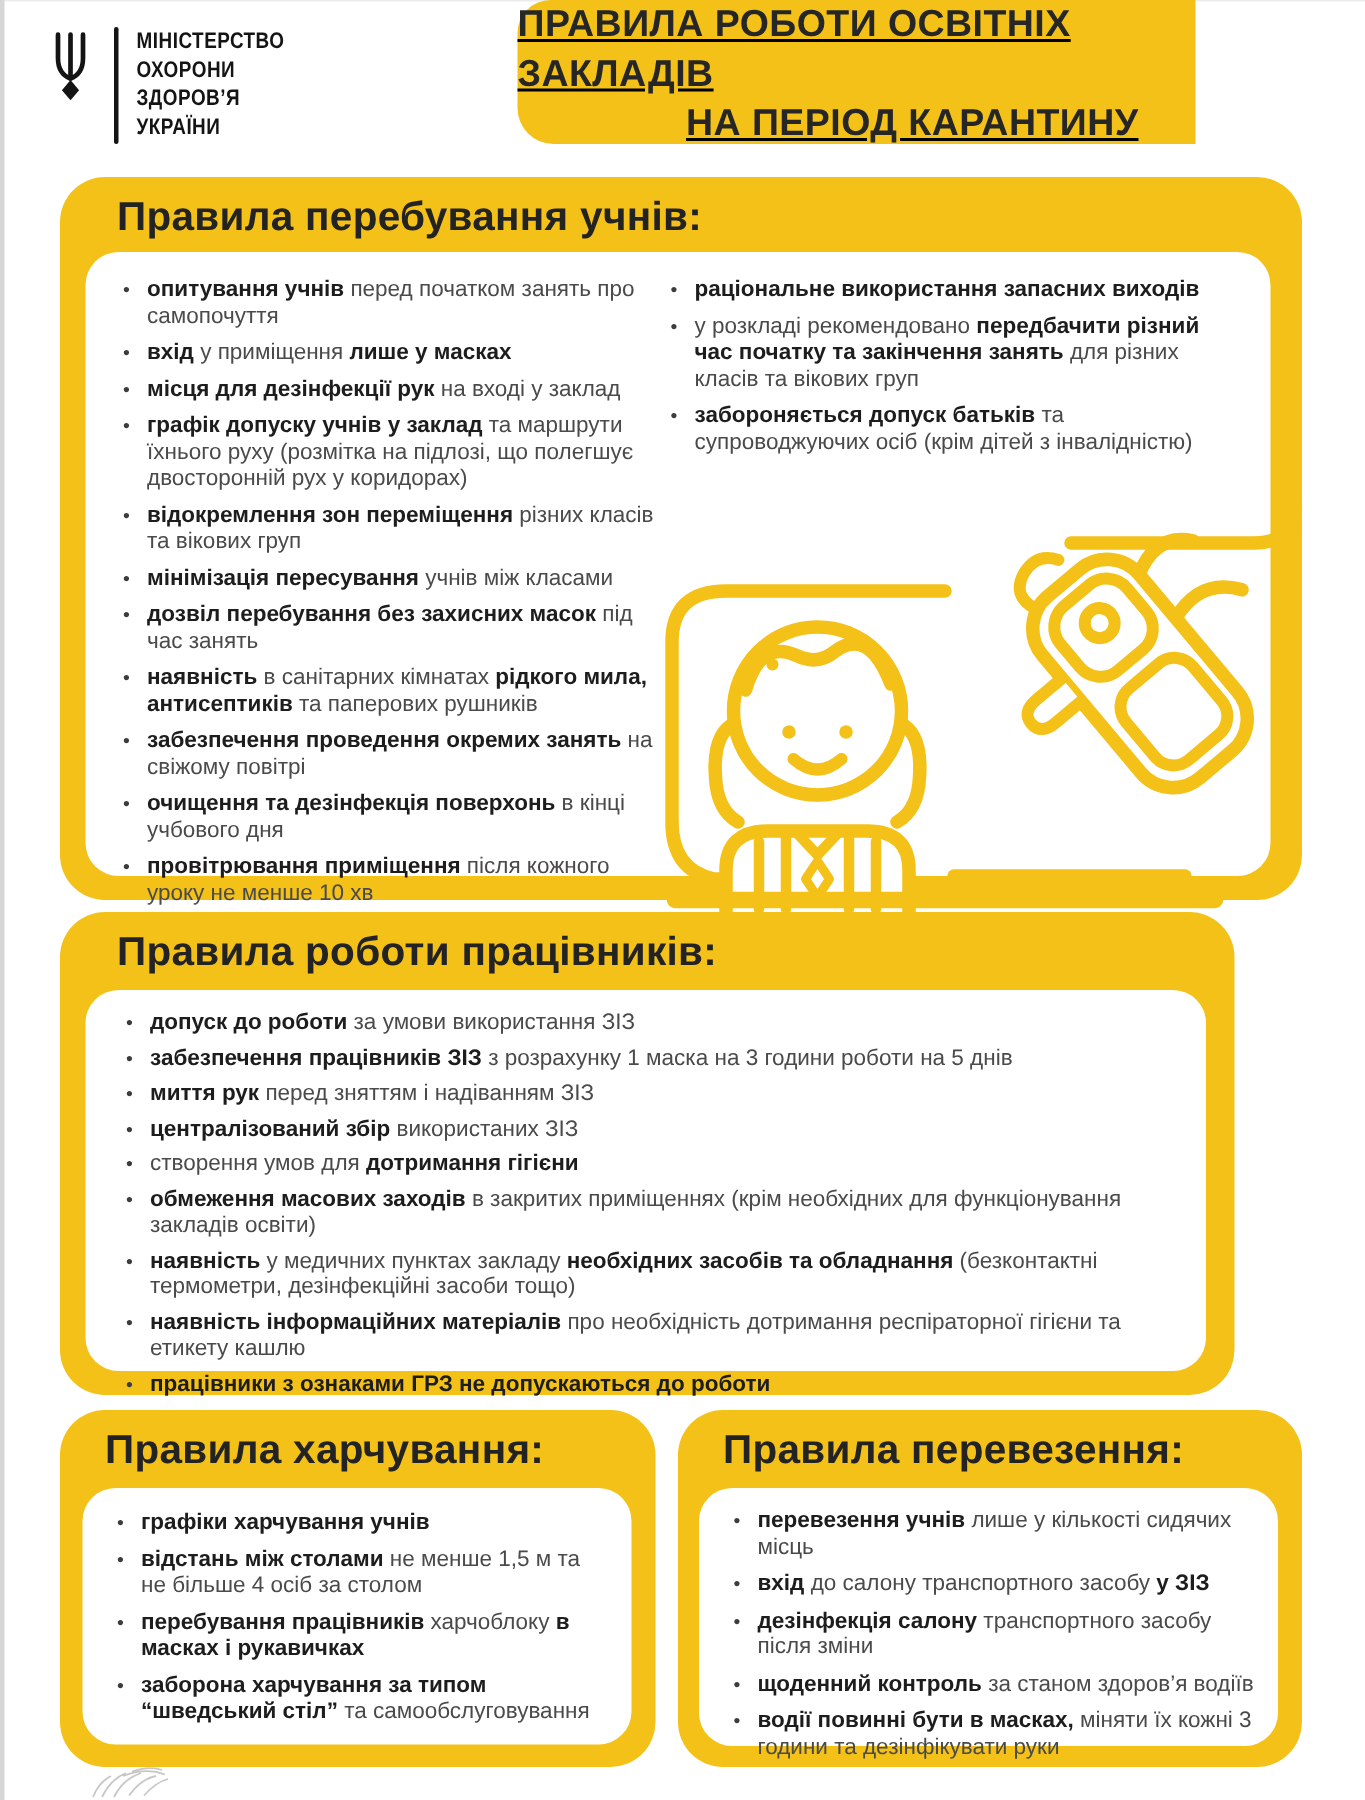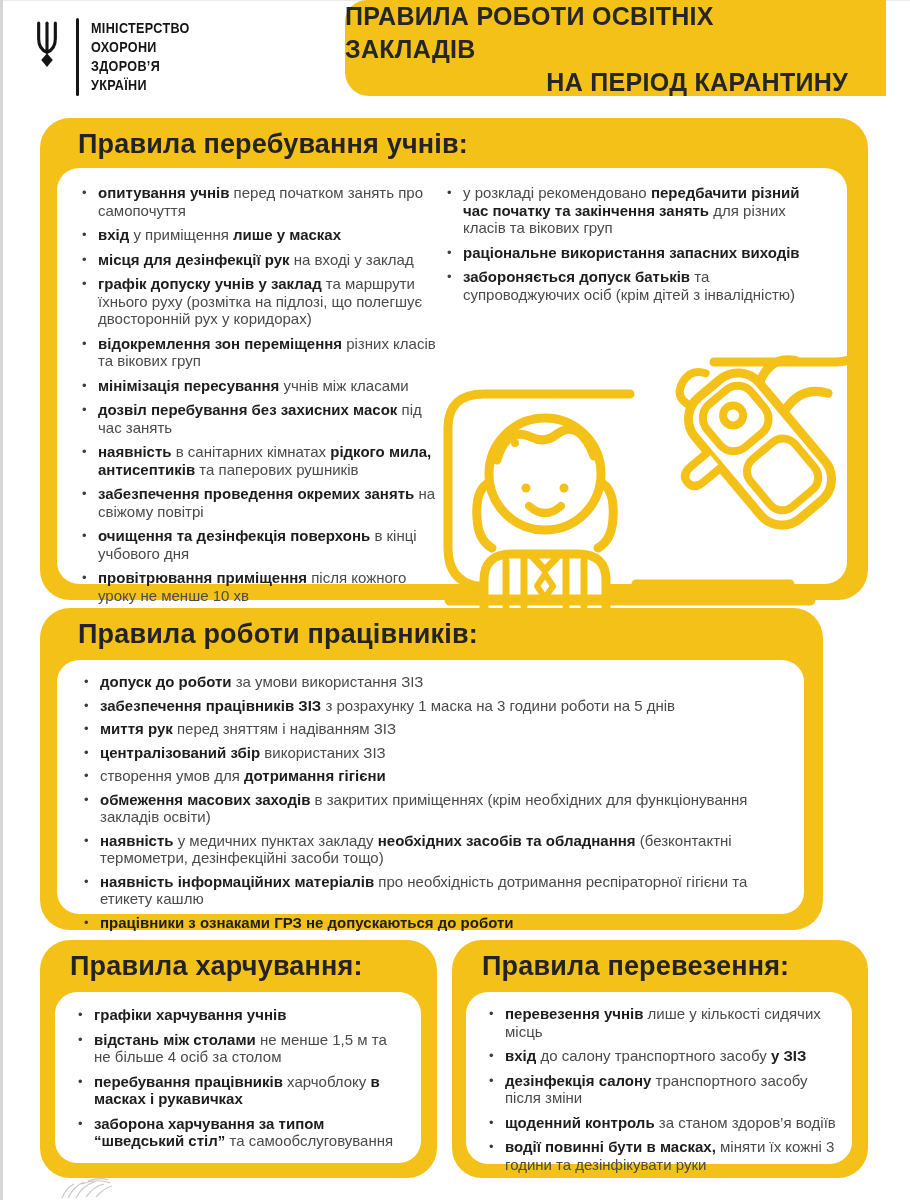--- a/index.html
+++ b/index.html
@@ -13,23 +13,23 @@
     position:relative;width:910px;height:1200px;background:#fff;overflow:hidden;
     font-family:"Liberation Sans","DejaVu Sans",sans-serif;
     box-shadow:inset 3px 0 0 #d6d6d6, inset 0 1px 0 #ececec;
   }
   
   .logo{position:absolute;left:30px;top:18px;display:flex;align-items:flex-start;gap:12px;}
   .trident{width:34px;height:50px;margin-top:2px;}
   .logo-divider{width:3px;height:78px;background:#141414;border-radius:2px;}
   .ministry{font-size:15px;line-height:19px;font-weight:700;color:#141414;letter-spacing:.4px;
     transform:scaleX(.84);transform-origin:left top;white-space:nowrap;}
-  .banner{position:absolute;left:345px;top:0;width:541px;height:96px;background:var(--yellow);
+  .banner{position:absolute;left:345px;top:0;width:452px;height:96px;background:var(--yellow);
     border-radius:22px 0 0 24px;display:flex;flex-direction:column;justify-content:flex-start;
-    align-items:flex-end;padding-right:38px;box-sizing:border-box;}
+    align-items:flex-end;padding-right:38px;box-sizing:border-box;text-decoration:underline;}
   .banner-line{font-size:25px;line-height:33px;font-weight:800;color:var(--ink);letter-spacing:.3px;}
   
   .section{position:absolute;background:var(--yellow);border-radius:30px;box-sizing:border-box;}
   .heading{font-size:27px;font-weight:800;color:#232323;letter-spacing:.2px;padding:11px 0 0 38px;}
   .heading.small-indent{padding-left:30px;}
   .panel{position:absolute;background:#fff;border-radius:22px;box-sizing:border-box;}
   ul.rules{list-style:none;margin:0;padding:0;}
   ul.rules li{position:relative;padding-left:19px;margin-bottom:7px;
     font-size:15px;line-height:17.5px;color:var(--body);}
   ul.rules li::before{content:"•";position:absolute;left:3px;top:0;color:#3c3c3c;font-size:13px;}
@@ -90,22 +90,22 @@
             <li><b>графік допуску учнів у заклад</b> та маршрути їхнього руху (розмітка на підлозі, що полегшує двосторонній рух у коридорах)</li>
             <li><b>відокремлення зон переміщення</b> різних класів та вікових груп</li>
             <li><b>мінімізація пересування</b> учнів між класами</li>
             <li><b>дозвіл перебування без захисних масок</b> під час занять</li>
             <li><b>наявність</b> в санітарних кімнатах <b>рідкого мила, антисептиків</b> та паперових рушників</li>
             <li><b>забезпечення проведення окремих занять</b> на свіжому повітрі</li>
             <li><b>очищення та дезінфекція поверхонь</b> в кінці учбового дня</li>
             <li><b>провітрювання приміщення</b> після кожного уроку не менше 10 хв</li>
           </ul>
         <ul class="rules col-right">
+            <li><b>раціональне використання запасних виходів</b></li>
             <li>у розкладі рекомендовано <b>передбачити різний час початку та закінчення занять</b> для різних класів та вікових груп</li>
-            <li><b>раціональне використання запасних виходів</b></li>
             <li><b>забороняється допуск батьків</b> та супроводжуючих осіб (крім дітей з інвалідністю)</li>
           </ul>
       </div>
       <svg class="illustration" viewBox="0 0 455 268" fill="none" stroke="#F3C117" stroke-linecap="round" stroke-linejoin="round">
 
         <path d="M212 54 H66 Q30 54 30 88 V208 Q30 240 58 246 H66" stroke-width="9"></path>
         <path d="M296 22 H418 Q446 22 446 -6" stroke-width="9"></path>
 
         <g transform="rotate(-40 342 109)">
           <path d="M316 30 q-6 -16 10 -22 q15 -5 23 8" stroke-width="8"></path>

